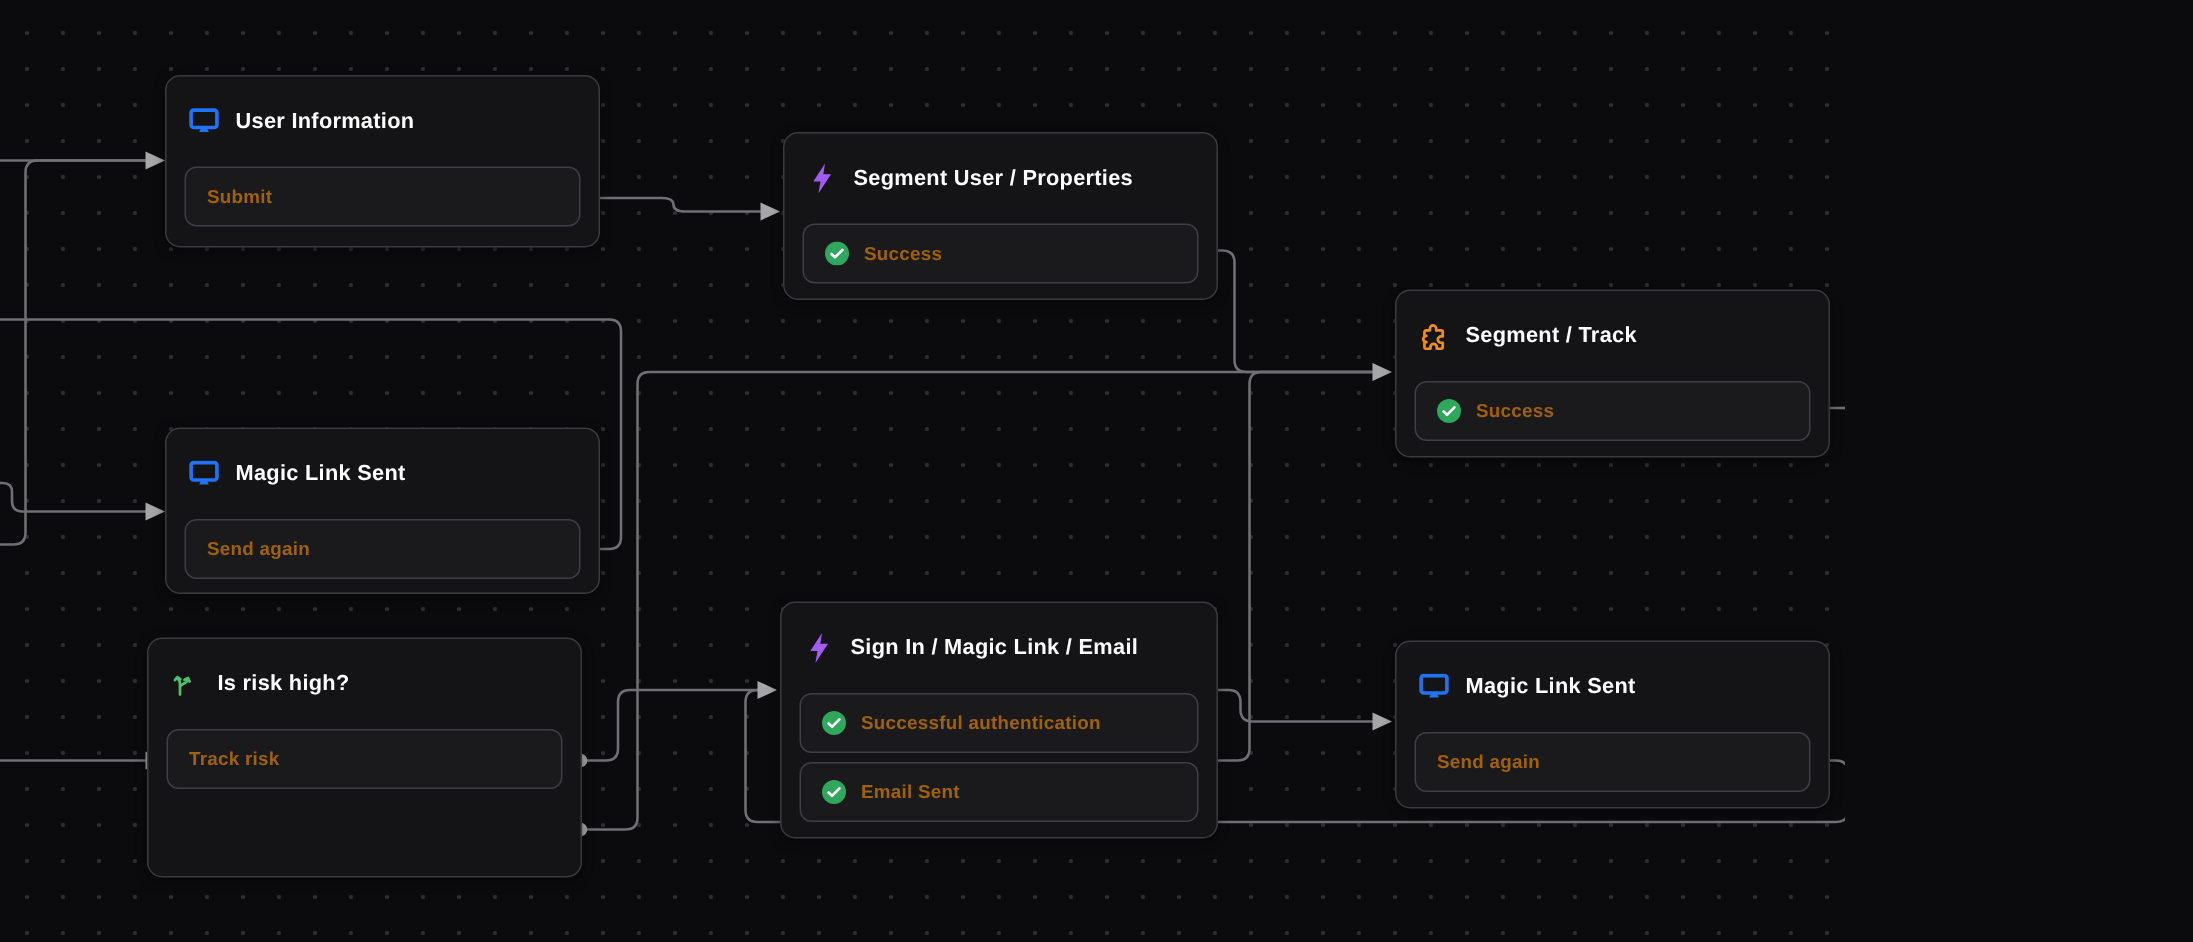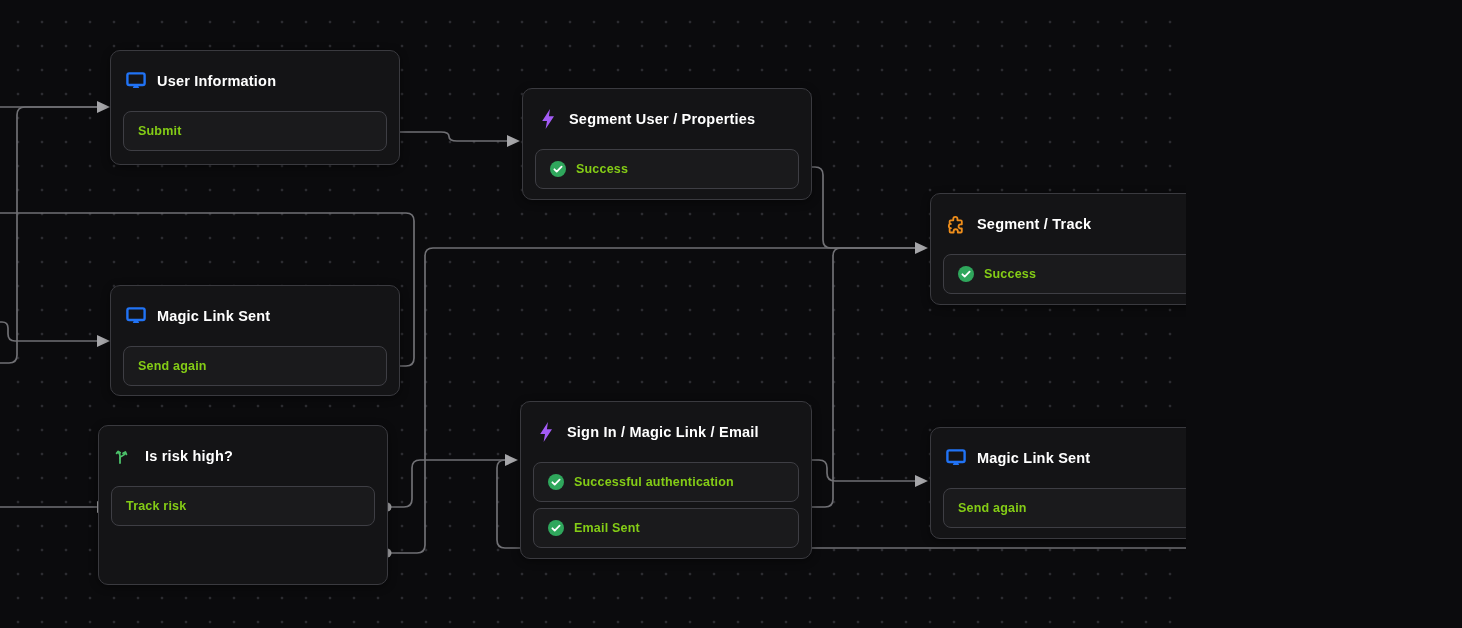--- a/index.html
+++ b/index.html
@@ -2,37 +2,38 @@
 <html><head>
 <meta charset="utf-8">
 <style>
   html,body{margin:0;padding:0;background:#0b0b0d;}
   .canvas{
     position:relative;width:1186px;height:628px;overflow:hidden;
     background-color:#0b0b0d;
     background-image:radial-gradient(circle,#2c2c31 1.1px,transparent 1.7px);
     background-size:24px 24px;background-position:6px 10px;
     font-family:"Liberation Sans",sans-serif;
+    padding-left:44px;
   }
   svg.edges{position:absolute;left:0;top:0;width:1462px;height:628px;}
   svg.edges path.wire{fill:none;stroke:#707074;stroke-width:1.7px;stroke-linecap:round;}
   svg.edges circle.handle{fill:#a6a6a9;}
   svg.edges polygon.arrow{fill:#a6a6a9;}
   .node{
     position:absolute;background:#141416;border:1px solid #3a3a3f;border-radius:10px;
     box-sizing:border-box;box-shadow:0 2px 8px rgba(0,0,0,.45);
   }
   .node-header{height:60px;display:flex;align-items:center;gap:11px;padding:0 15px;box-sizing:border-box;}
   .node-title{color:#ffffff;font-size:14.5px;font-weight:700;letter-spacing:.2px;white-space:nowrap;}
   .icon{display:flex;align-items:center;justify-content:center;width:20px;height:20px;flex:0 0 auto;}
   .node-row{
     margin:0 12px 6px;height:40px;box-sizing:border-box;border:1px solid #3e3e44;border-radius:8px;
     background:#1a1a1c;display:flex;align-items:center;gap:10px;padding:0 14px;
   }
-  .row-label{color:#84cc16;font-size:12.5px;font-weight:700;letter-spacing:.2px;white-space:nowrap;}
+  .row-label{color:#a16207;font-size:12.5px;font-weight:700;letter-spacing:.2px;white-space:nowrap;}
   .check{display:flex;align-items:center;justify-content:center;width:16px;height:16px;flex:0 0 auto;}
   .end-pill{
     position:absolute;left:1341px;top:260px;width:61px;height:24px;border-radius:12px;
     background:#cdcdcd;display:flex;align-items:center;justify-content:center;
     color:#1b1b1b;font-family:Liberation Sans, sans-serif;font-size:13px;font-weight:700;letter-spacing:1.5px;
   }
 </style>
 </head>
 <body>
 

